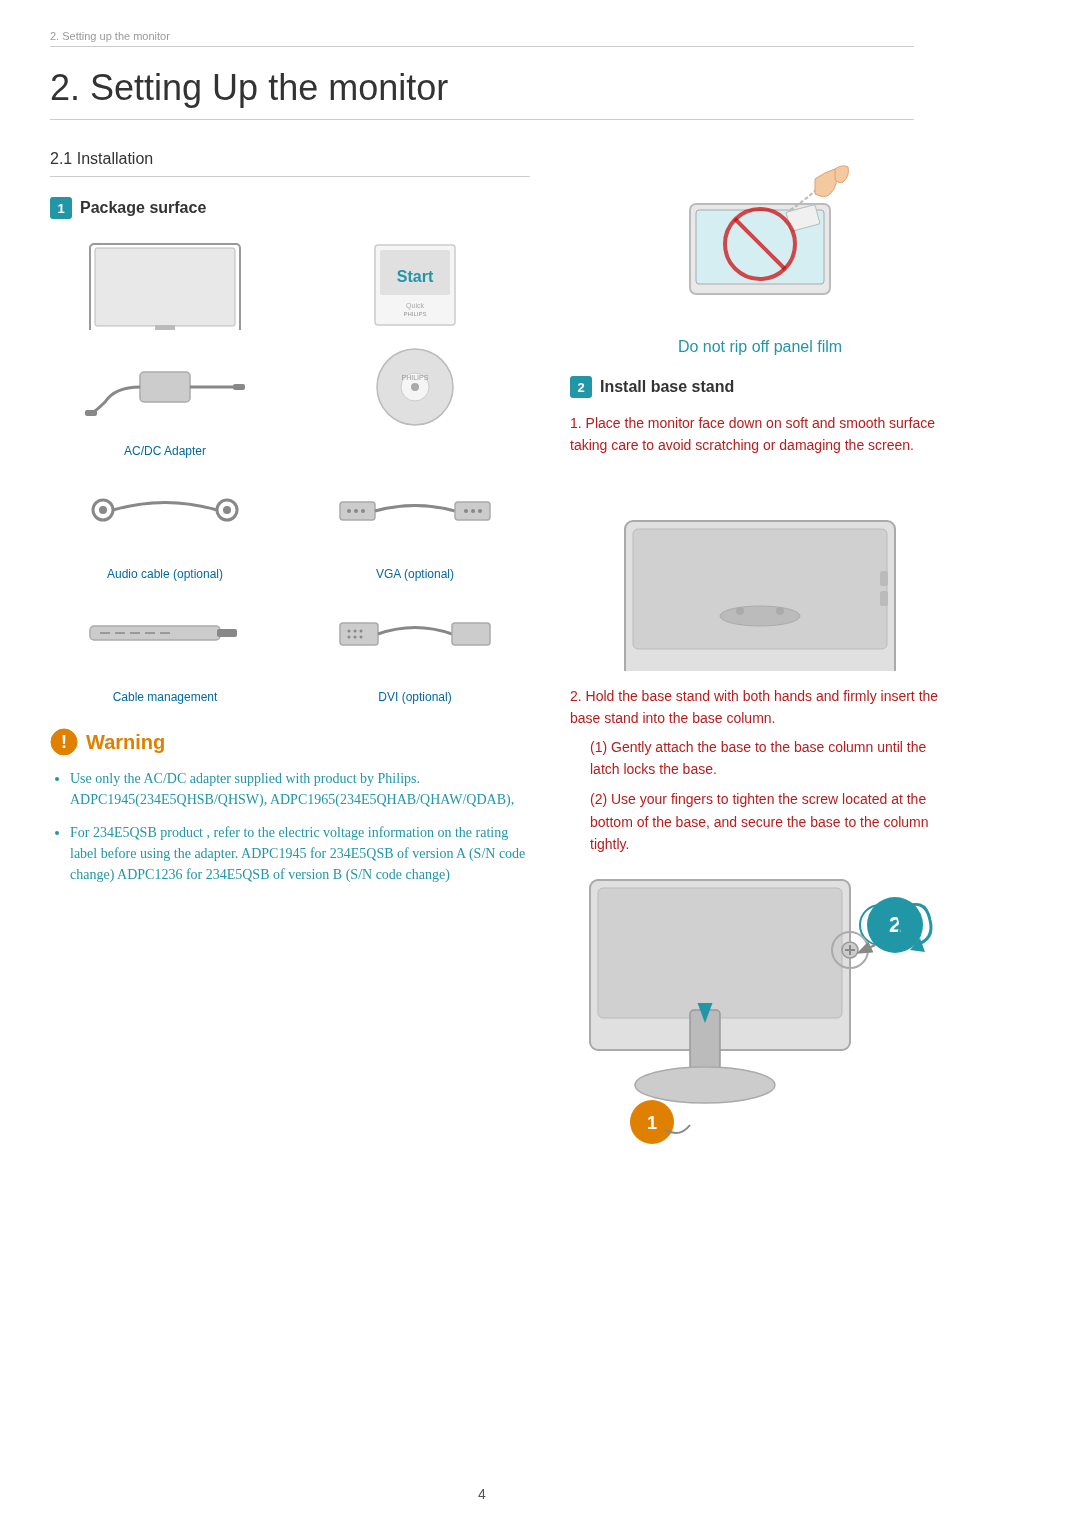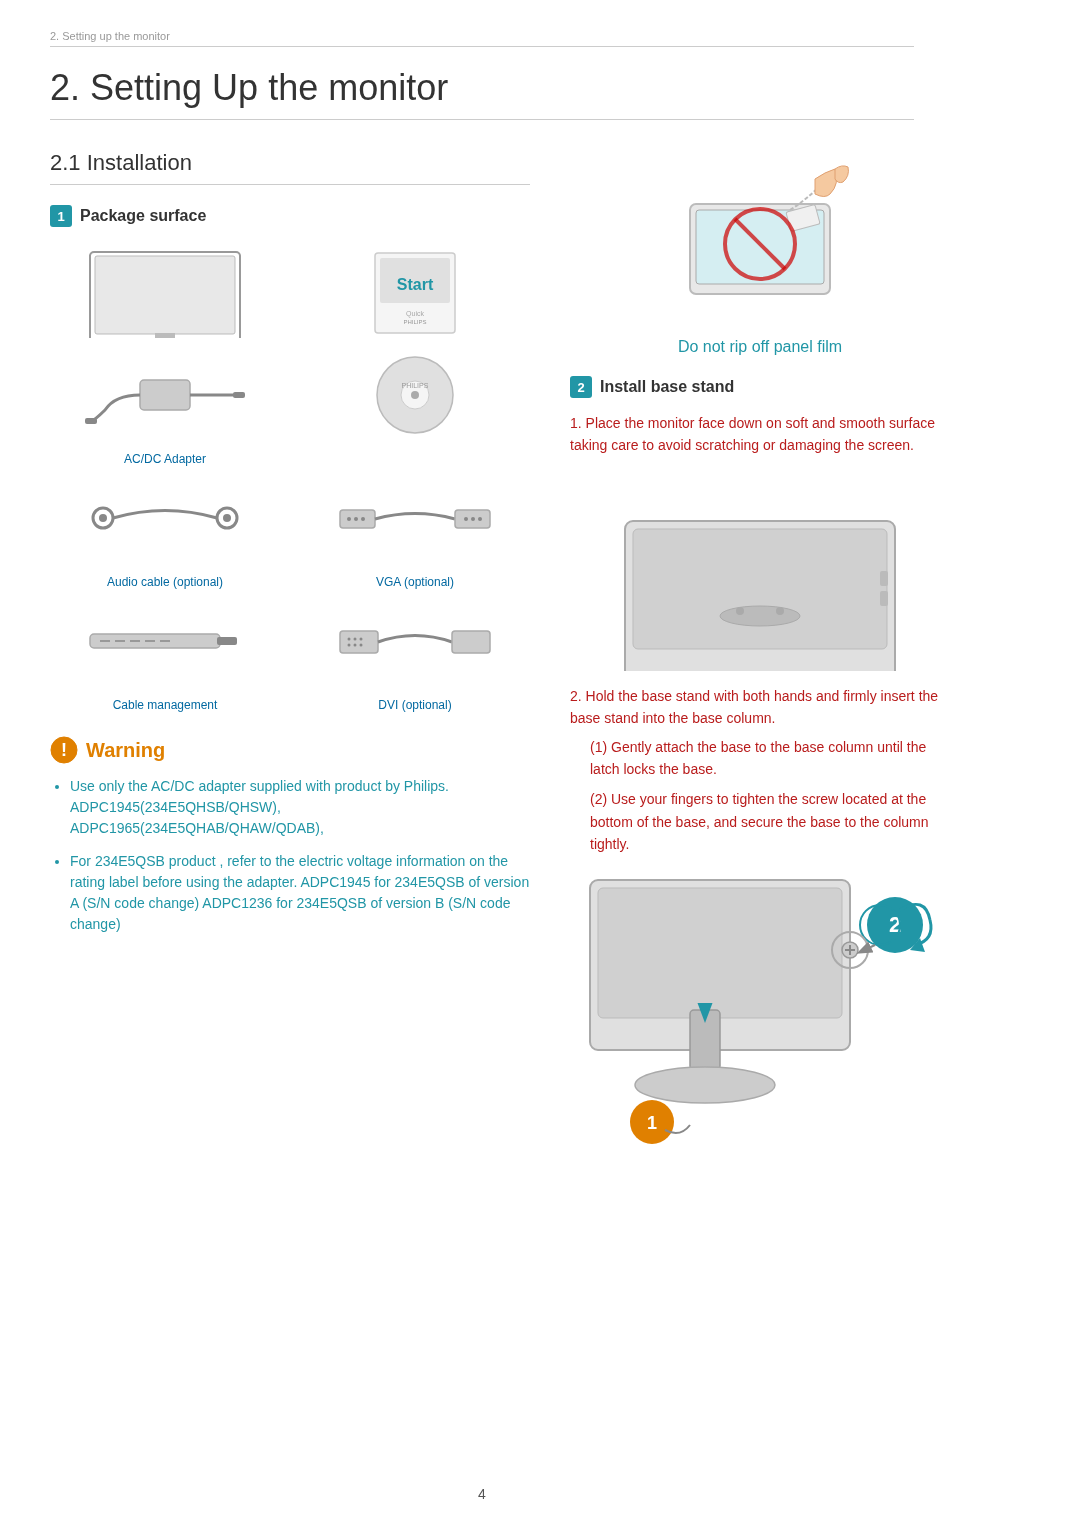--- a/index.html
+++ b/index.html
@@ -41,21 +41,21 @@
     }
     .left-col {
       width: 480px;
       flex-shrink: 0;
     }
     .right-col {
       flex: 1;
     }
     
     .section-heading {
-      font-size: 22px;
+      font-size: 16px;
       font-weight: 400;
       color: #333;
       margin-bottom: 20px;
       border-bottom: 1px solid #ccc;
       padding-bottom: 8px;
     }
     
     .badge {
       display: inline-flex;
       align-items: center;
@@ -121,20 +121,21 @@
       margin-bottom: 12px;
     }
     .warning-icon {
       width: 28px;
       height: 28px;
       margin-right: 8px;
     }
     .warning-list {
       list-style: disc;
       padding-left: 20px;
+      font-family: Liberation Serif, serif;
     }
     .warning-list li {
       font-size: 14px;
       color: #2196a6;
       margin-bottom: 12px;
       line-height: 1.5;
     }
     
     .do-not-text {
       font-size: 16px;

